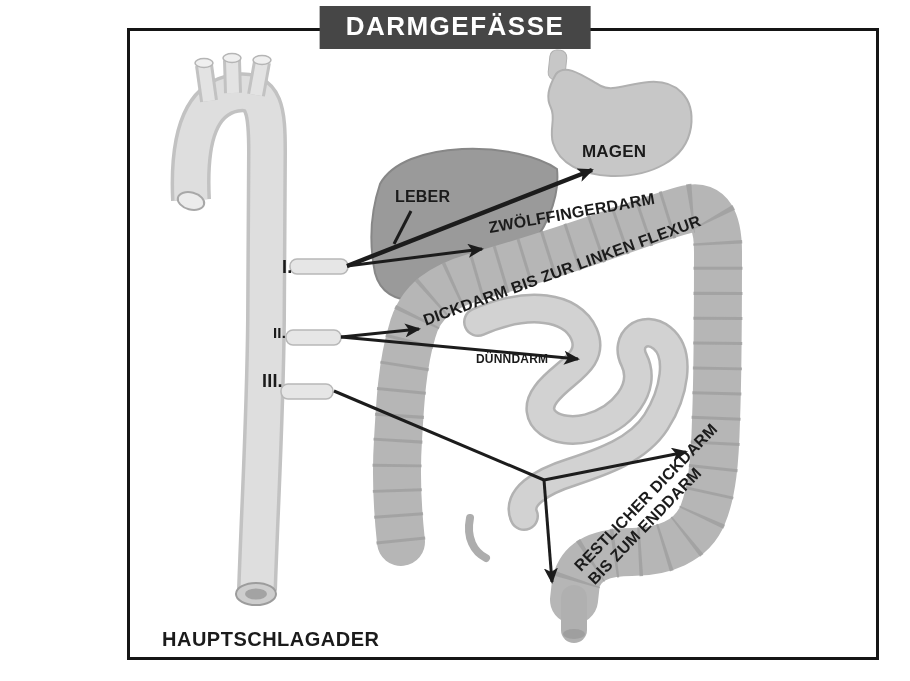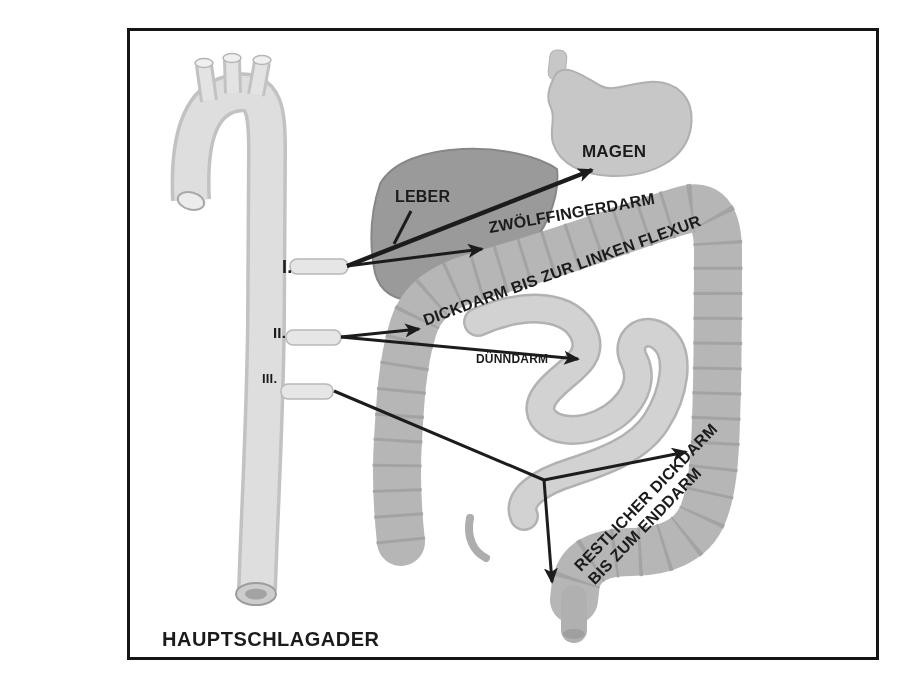--- a/index.html
+++ b/index.html
@@ -47,21 +47,21 @@
   }
   .lbl-magen        { left: 582px; top: 142px; font-size: 17px; }
   .lbl-leber        { left: 395px; top: 188px; font-size: 16px; }
   .lbl-zwoelf       { left: 489px; top: 219px; transform: rotate(-10deg); }
   .lbl-dickdarm     { left: 424px; top: 312px; transform: rotate(-20deg); }
   .lbl-duenndarm    { left: 476px; top: 352px; font-size: 12px; }
   .lbl-restlicher   { left: 584px; top: 556px; transform: rotate(-46deg); line-height: 19px; }
   .lbl-haupt        { left: 162px; top: 628px; font-size: 20px; letter-spacing: 0.5px; }
   .lbl-r1           { left: 282px; top: 257px; font-size: 18px; }
   .lbl-r2           { left: 273px; top: 324px; font-size: 15px; }
-  .lbl-r3           { left: 262px; top: 371px; font-size: 13px; }
+  .lbl-r3           { left: 262px; top: 371px; font-size: 18px; }
 </style>
 </head>
 <body>
 
 <div class="canvas">
 
   <div class="frame"></div>
 
   <svg class="diagram-svg" viewBox="0 0 910 681" xmlns="http://www.w3.org/2000/svg">
     <defs>
@@ -119,20 +119,23 @@
       <path d="M 347 266 L 482 249" stroke-width="3" marker-end="url(#ah)"></path>
       <path d="M 411 211 L 394 244" stroke-width="3"></path>
       <path d="M 341 337 L 419 329" stroke-width="3" marker-end="url(#ah)"></path>
       <path d="M 341 337 L 578 359" stroke-width="3" marker-end="url(#ah)"></path>
       <path d="M 334 391 L 544 480" stroke-width="3"></path>
       <path d="M 544 480 L 686 452" stroke-width="3" marker-end="url(#ah)"></path>
       <path d="M 544 480 L 552 582" stroke-width="3" marker-end="url(#ah)"></path>
     </g>
   </svg>
 
+  <div class="banner">
+    <span>DARMGEFÄSSE</span>
+  </div>
 
   <div class="lbl lbl-magen">MAGEN</div>
   <div class="lbl lbl-leber">LEBER</div>
   <div class="lbl lbl-zwoelf">ZWÖLFFINGERDARM</div>
   <div class="lbl lbl-dickdarm">DICKDARM BIS ZUR LINKEN FLEXUR</div>
   <div class="lbl lbl-duenndarm">DÜNNDARM</div>
   <div class="lbl lbl-restlicher">
     <div>RESTLICHER DICKDARM</div>
     <div>BIS ZUM ENDDARM</div>
   </div>

